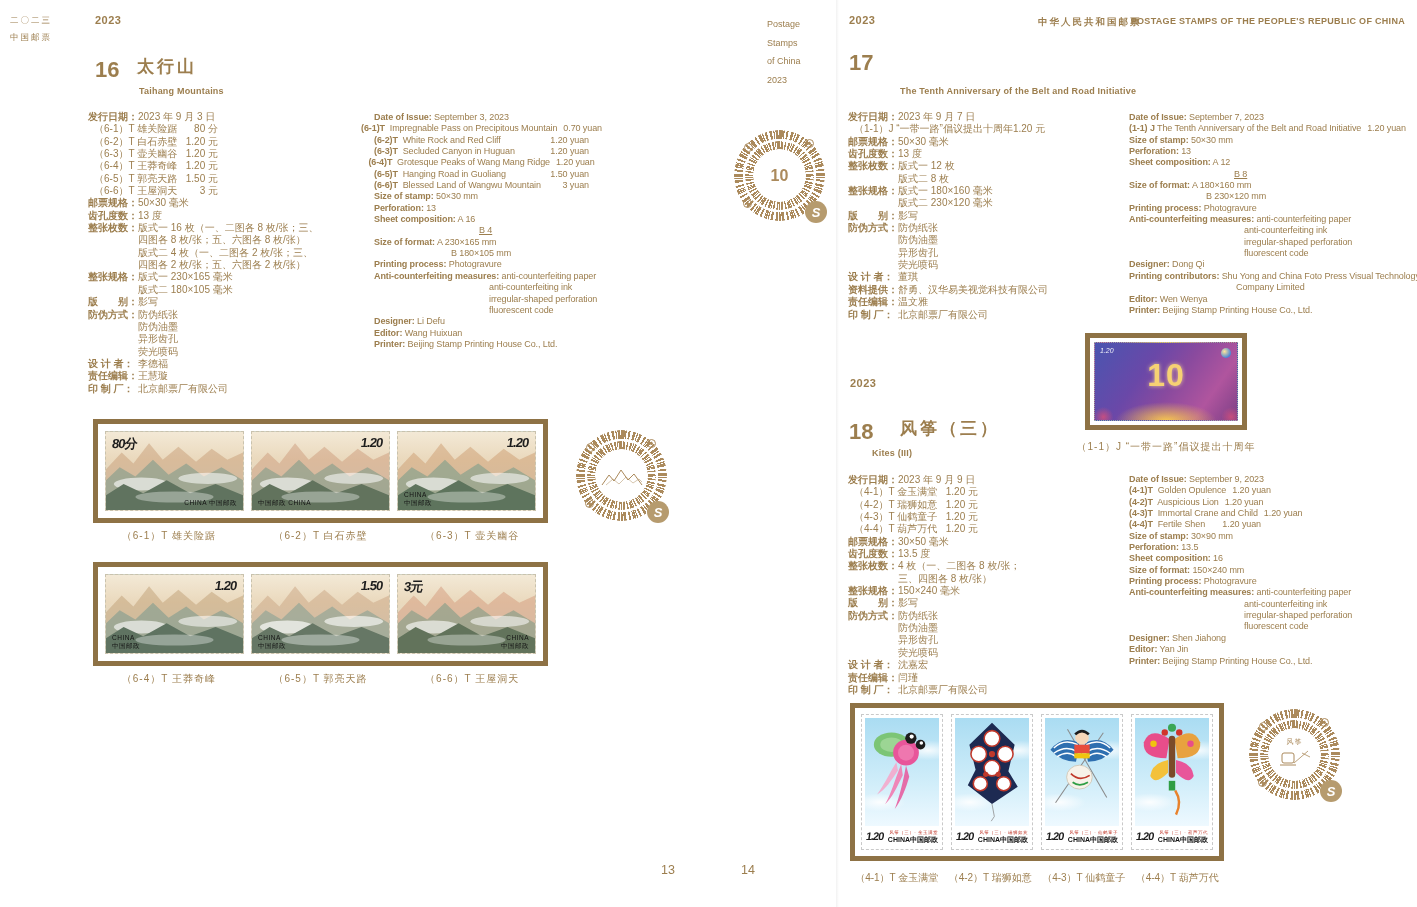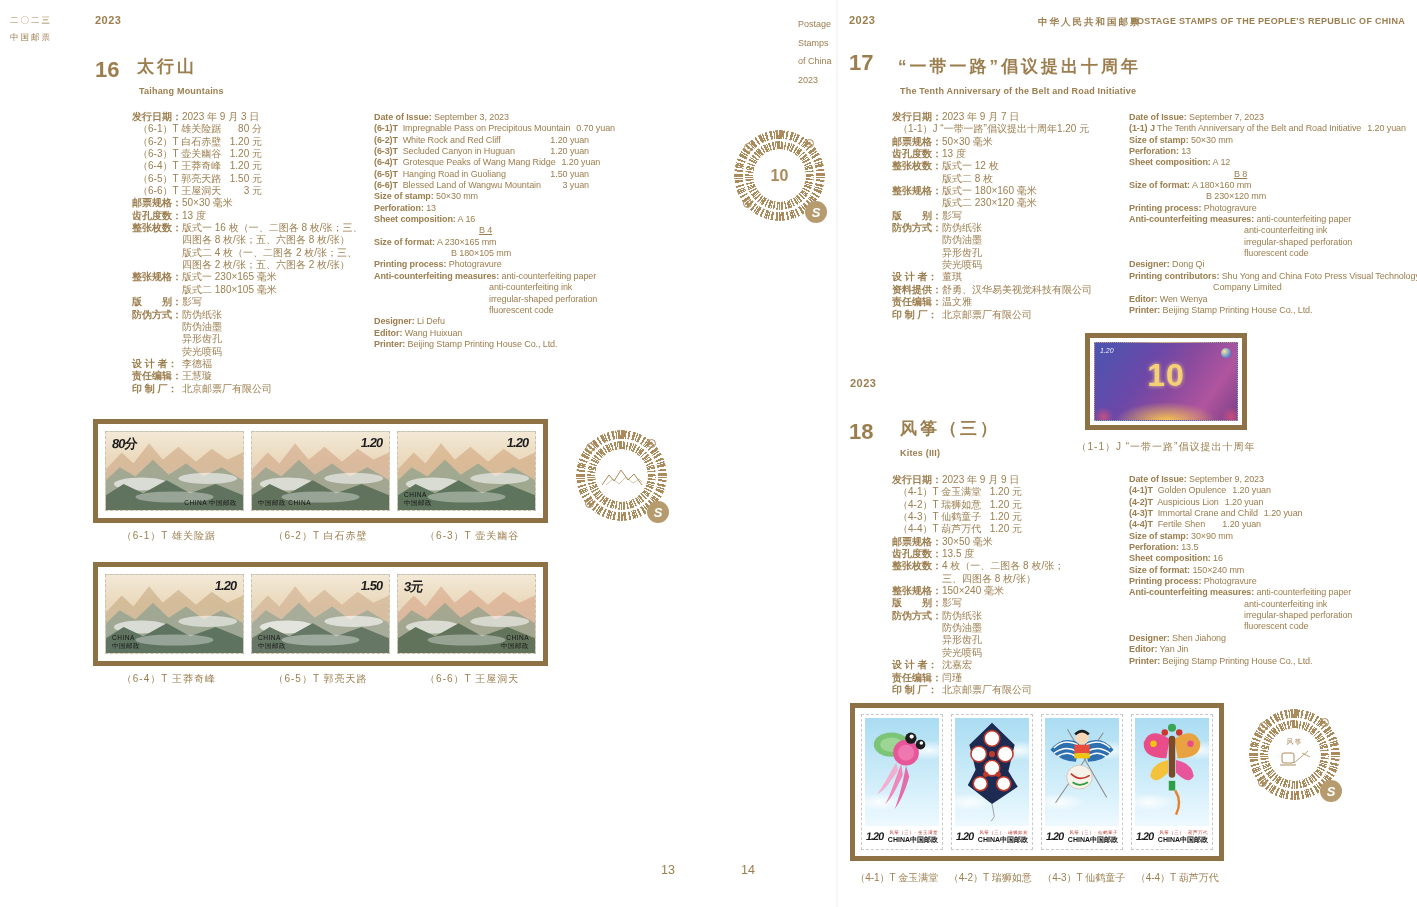--- a/index.html
+++ b/index.html
@@ -6,51 +6,51 @@
   .sheet{position:relative;width:1417px;height:907px;background:#fff;overflow:hidden;
          font-family:"Liberation Sans","DejaVu Sans",sans-serif;color:#9c7e4e;}
   .abs{position:absolute;}
 
   
   .corner{left:10px;top:12px;font-size:8.5px;letter-spacing:2px;line-height:17px;}
   .year-tag{font-size:11px;font-weight:700;letter-spacing:.5px;}
   .left-year{left:95px;top:14px;}
   .right-year{left:849px;top:14px;}
   .mid-year{left:850px;top:377px;}
-  .gutter{left:798px;top:15px;font-size:9px;line-height:18.6px;}
+  .gutter{left:767px;top:15px;font-size:9px;line-height:18.6px;}
   .hdr-cn{left:1038px;top:16px;font-size:9.5px;letter-spacing:2px;font-weight:700;}
   .hdr-en{right:12px;top:16px;font-size:9px;letter-spacing:.3px;font-weight:700;}
   .pageno{font-size:12.5px;}
 
   
   .secnum{font-size:22px;font-weight:700;}
   .sectitle{font-size:17px;font-weight:700;letter-spacing:3px;}
   .subtitle{font-size:9px;font-weight:700;letter-spacing:.2px;}
 
   
   .cn-col{width:238px;font-size:10px;}
-  .crow{display:flex;line-height:12.35px;box-sizing:border-box;margin-left:44px;}
+  .crow{display:flex;line-height:12.35px;box-sizing:border-box;}
   .clabel{width:50px;flex:none;font-weight:700;white-space:pre;}
   .ctext{white-space:pre;flex:none;}
   .cprice{margin-left:auto;white-space:nowrap;}
   .crow.np{padding-left:6px;}
   .crow.wc130{width:130px;}
   .crow.wc195{width:196px;}
 
   
   .en-col{width:300px;font-size:9px;letter-spacing:-0.1px;}
   .erow{display:flex;line-height:11.35px;box-sizing:border-box;}
   .eb{font-weight:700;white-space:pre;flex:none;padding-left:44px;}
   .etext{white-space:pre;flex:none;}
   .eprice{margin-left:auto;padding-left:6px;white-space:nowrap;}
-  .erow.w265{width:259px;}
+  .erow.w265{width:259px;justify-content:center;}
   .erow.w277{width:282px;}
   .erow.w172{width:176px;}
   .erow.i77{padding-left:77px;}
-  .erow.i84{padding-left:84px;}
+  .erow.i84{padding-left:84px;gap:23px;}
   .erow.i105{padding-left:105px;text-decoration:underline;}
   .erow.i115{padding-left:115px;}
 
   
   .frame{border:5px solid #8e7245;background:#fff;display:flex;gap:7px;padding:7px;box-sizing:border-box;}
   .mstamp{flex:1;position:relative;border:1px dashed #c9c2ad;box-sizing:border-box;
           background:linear-gradient(180deg,#f3e9d6 0%,#ead9bd 35%,#dcd7c6 70%,#cfd2c3 100%);overflow:hidden;}
   .mart{position:absolute;left:0;top:0;width:100%;height:100%;}
   .mstamp.m2 .mart{filter:hue-rotate(-7deg);}
   .mstamp.m3 .mart{filter:saturate(1.15);}
@@ -540,21 +540,20 @@
     <span class="qr-eye" style="left:12px;bottom:16px;">
         <i></i>
       </span>
     <div class="qr-center">
       <span class="qr-ten">10</span>
     </div>
     <span class="qr-badge">S</span>
   </div>
 
   <div class="abs secnum" style="left:849px;top:50px;">17</div>
-  <div class="abs sectitle" style="left:898px;top:55px;">“一带一路”倡议提出十周年</div>
   <div class="abs subtitle" style="left:900px;top:86px;">The Tenth Anniversary of the Belt and Road Initiative</div>
 
   <div class="abs cn-col" style="left:848px;top:111px;">
 
       <div class="crow">
         <span class="clabel">发行日期：</span>
         <span class="ctext">2023 年 9 月 7 日</span>
         <span class="cprice"></span>
       </div>
 
@@ -770,21 +769,21 @@
       <span class="br-denom">1.20</span>
       <span class="br-globe"></span>
       <span class="br-ten">10</span>
     </div>
   </div>
   <div class="abs br-cap" style="left:1016px;top:440px;width:300px;">（1-1）J “一带一路”倡议提出十周年</div>
 
   <div class="abs year-tag mid-year">2023</div>
   <div class="abs secnum" style="left:849px;top:419px;">18</div>
   <div class="abs sectitle" style="left:900px;top:417px;">风筝（三）</div>
-  <div class="abs subtitle" style="left:900px;top:448px;">Kites (III)</div>
+  <div class="abs subtitle" style="left:872px;top:448px;">Kites (III)</div>
 
   <div class="abs cn-col" style="left:848px;top:474px;">
 
       <div class="crow">
         <span class="clabel">发行日期：</span>
         <span class="ctext">2023 年 9 月 9 日</span>
         <span class="cprice"></span>
       </div>
 
       <div class="crow np wc130">

